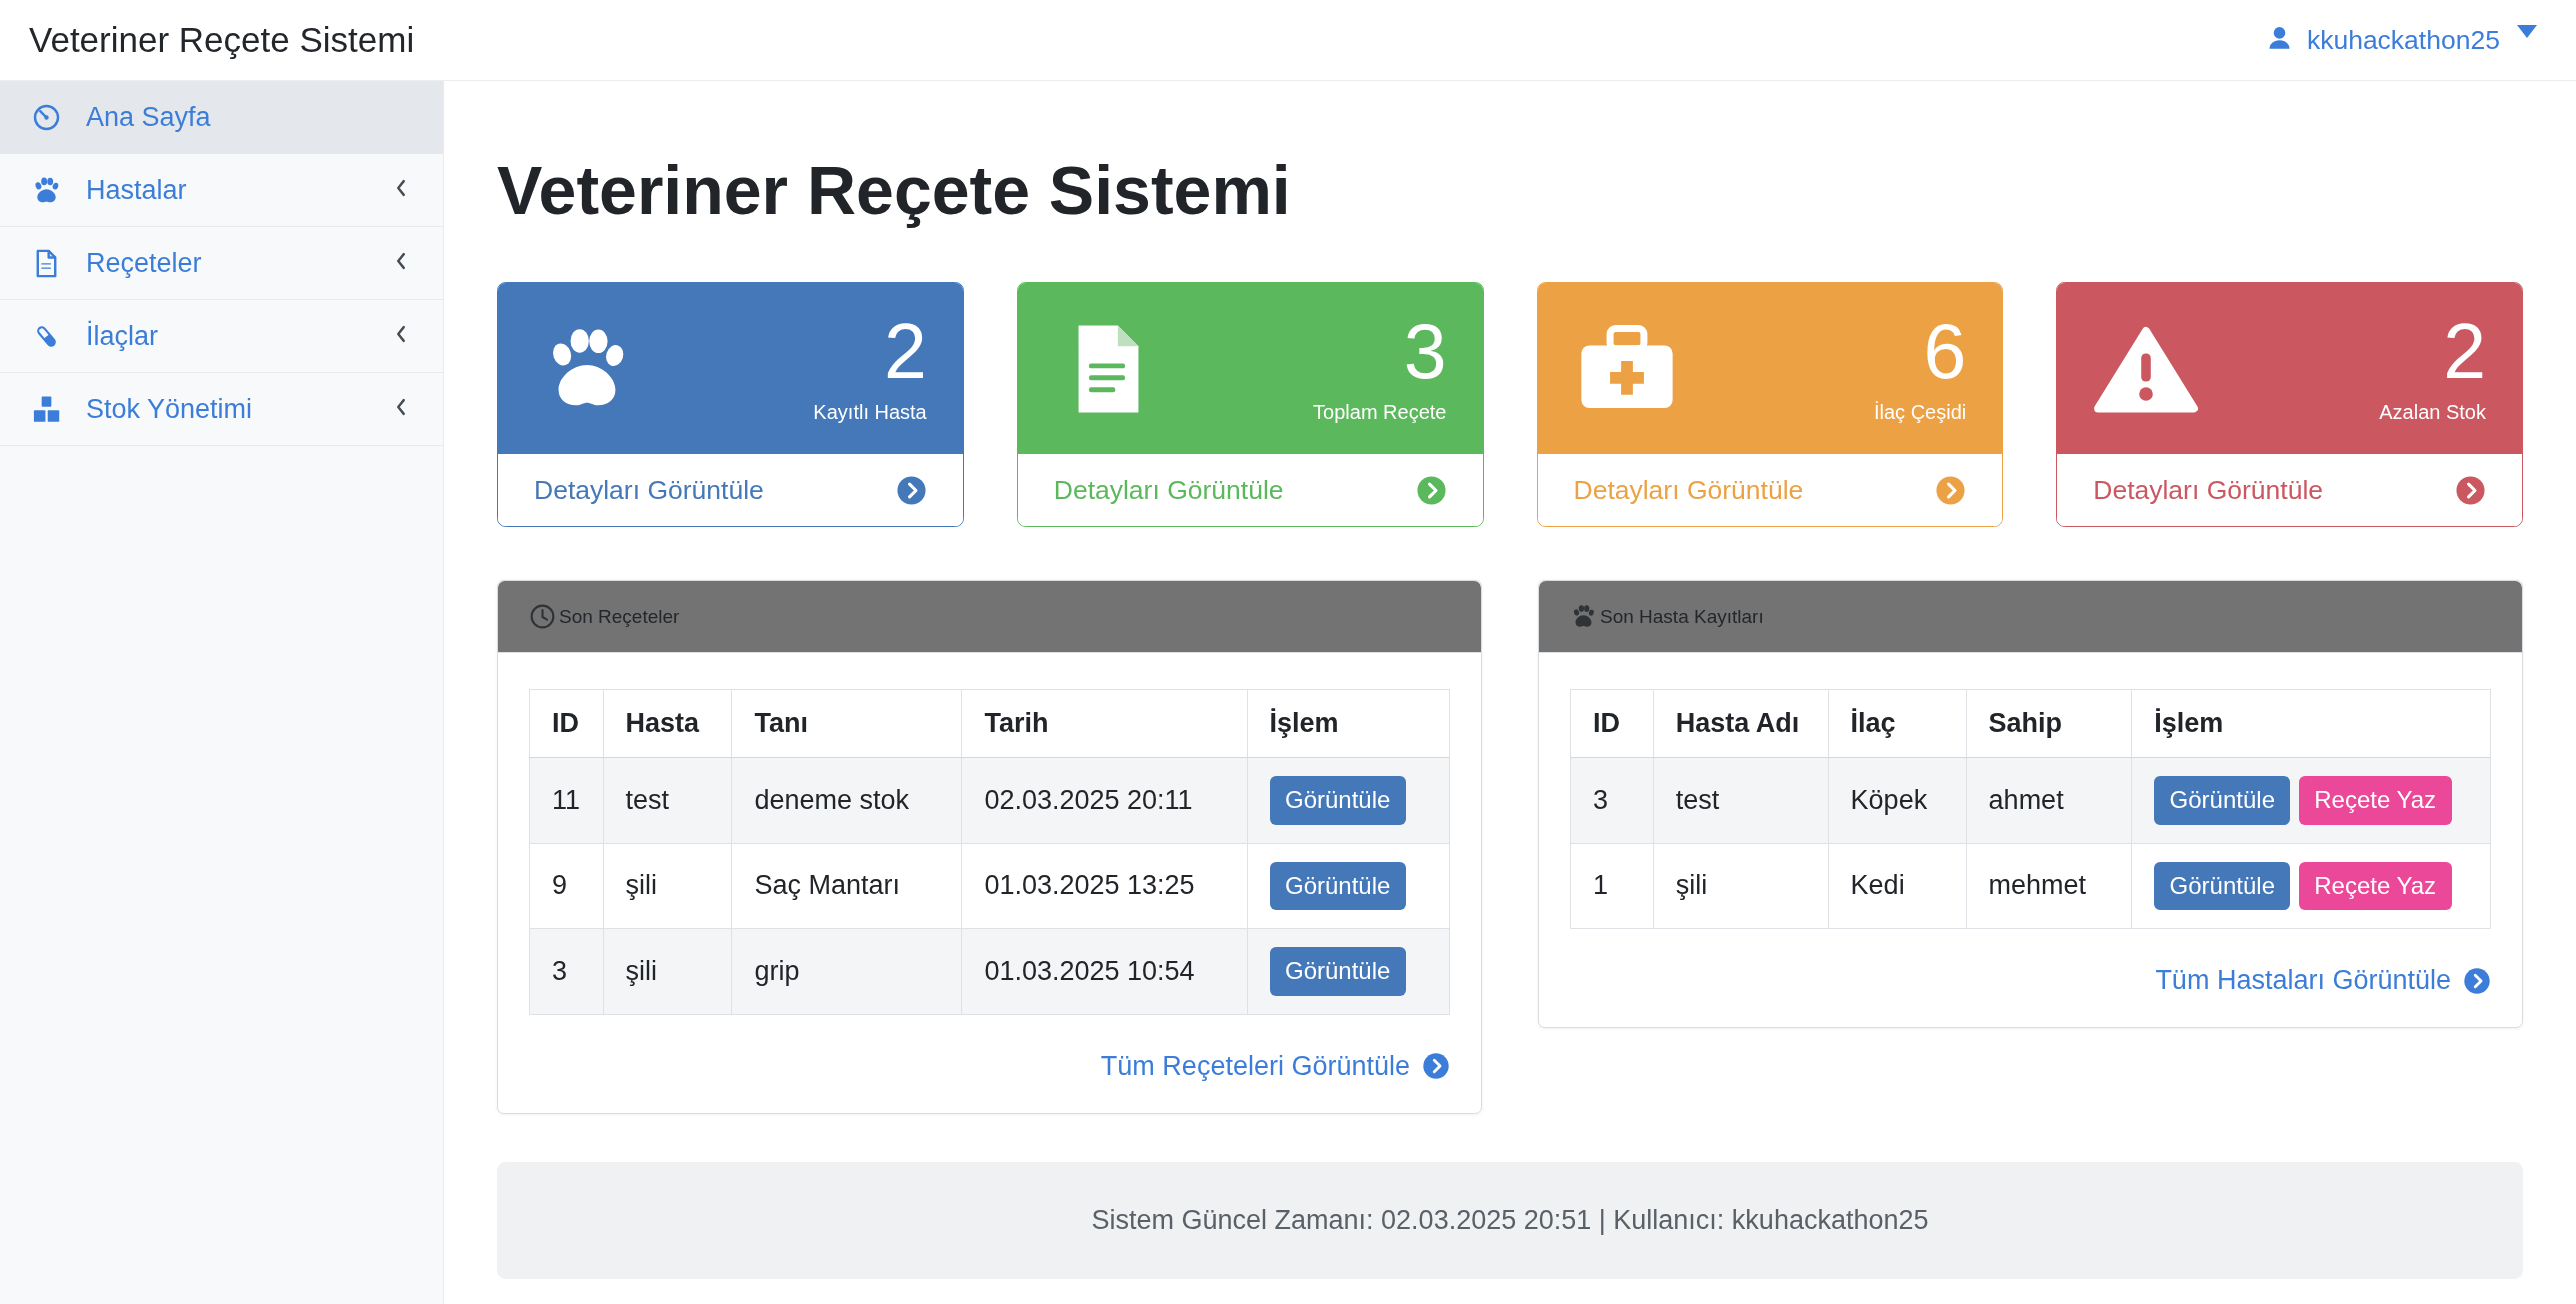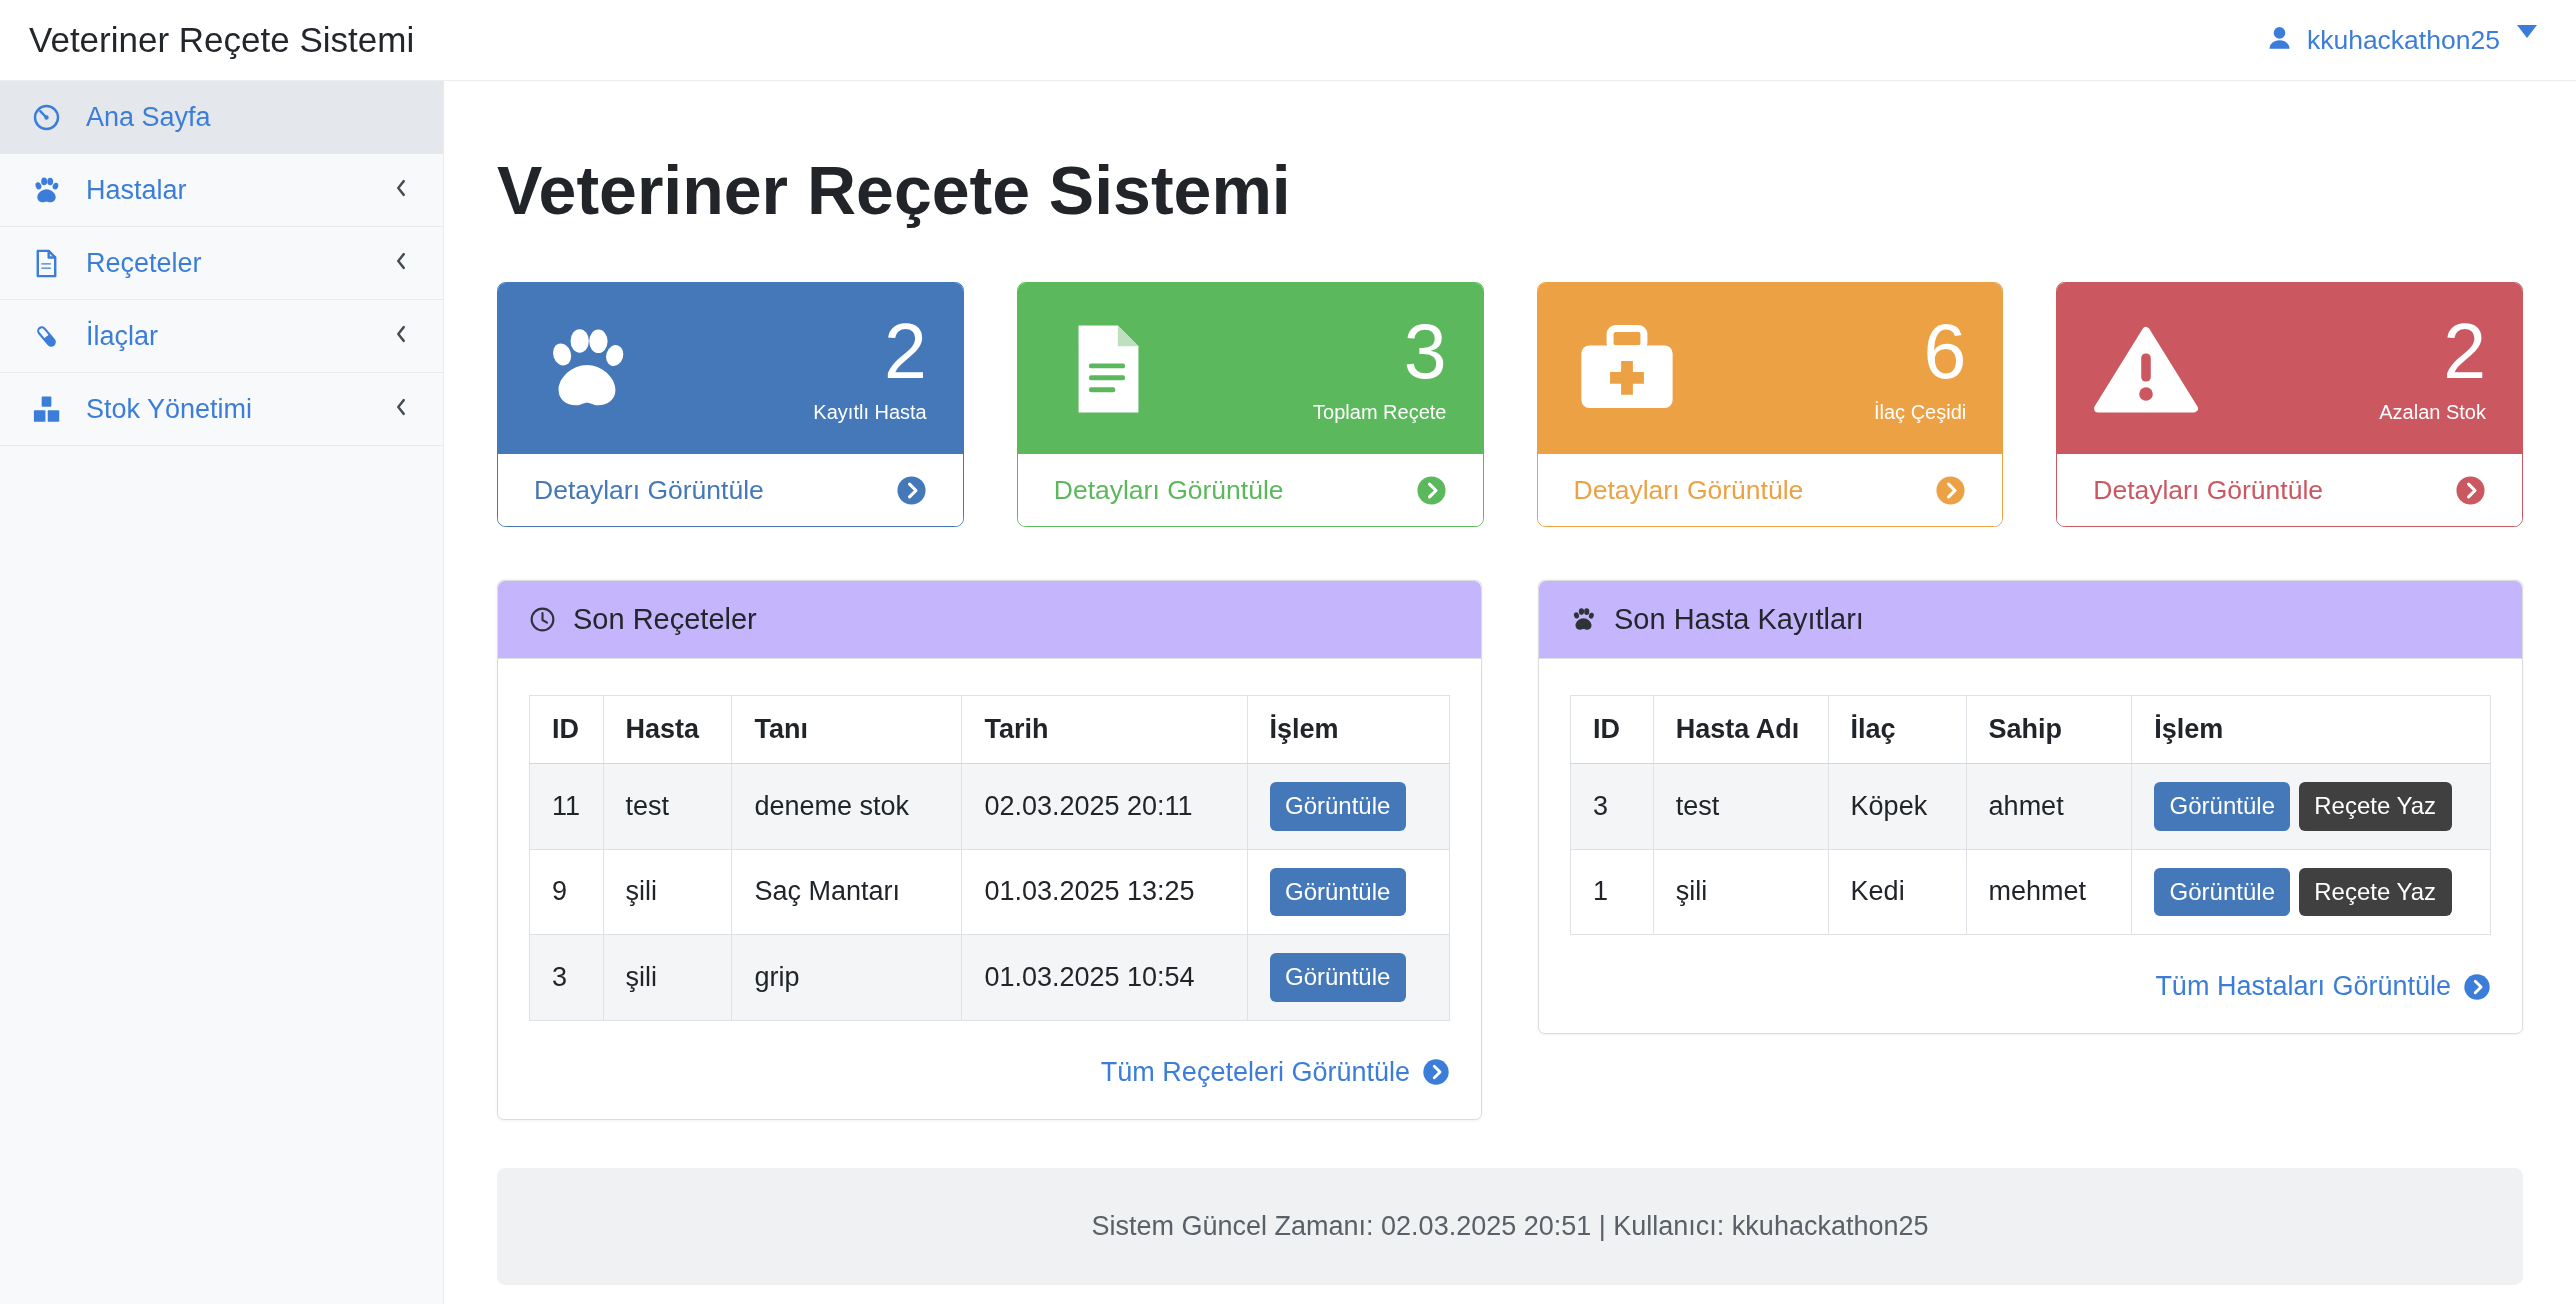--- a/index.html
+++ b/index.html
@@ -85,26 +85,26 @@
   .stat-footer svg { width: 31px; height: 31px; }
 
   
   .panels { display: flex; gap: 56px; align-items: flex-start; margin-bottom: 48px; }
   .panel {
     flex: 1; min-width: 0; background: #fff;
     border: 0.9px solid #d9dce0; border-radius: 6.8px;
     box-shadow: 0 0.9px 3.4px rgba(0,0,0,.06);
   }
   .panel-header {
-    display: flex; align-items: center; gap: 17px;
-    background: #c4b5fd;
+    display: flex; align-items: center; gap: 3px;
+    background: #737373;
     border-bottom: 0.9px solid #dde0e3;
     border-radius: 6.8px 6.8px 0 0;
     padding: 22px 31px;
-    font-size: 29px; color: #23272b;
+    font-size: 19px; color: #23272b;
   }
   .panel-header svg { width: 27px; height: 27px; color: #2e3338; }
   .panel-body { padding: 36px 31px 31px; }
 
   table.tbl { width: 100%; border-collapse: collapse; font-size: 27px; }
   .tbl th, .tbl td {
     border: 0.9px solid #dee2e6;
     padding: 18px 22px; text-align: left; vertical-align: middle;
   }
   .tbl thead th { font-weight: 700; background: #fff; border-bottom: 1.7px solid #d4d8dc; }
@@ -118,21 +118,21 @@
   .tbl-pt th:nth-child(2) { width: 19%; }
   .tbl-pt th:nth-child(3) { width: 15%; }
   .tbl-pt th:nth-child(4) { width: 18%; }
 
   .btn {
     display: inline-block; border: none; border-radius: 6px;
     color: #fff; font-size: 24px; padding: 10.3px 15.4px;
     font-family: inherit; cursor: pointer; white-space: nowrap;
   }
   .btn-primary { background: #4478b9; }
-  .btn-success { background: #404040; }
+  .btn-success { background: #ec4899; }
   .btn + .btn { margin-left: 8.5px; }
 
   .panel-link {
     display: flex; justify-content: flex-end; align-items: center; gap: 12px;
     margin-top: 36px;
     color: #3b7dd8; font-size: 27px; cursor: pointer;
   }
   .panel-link svg { width: 28px; height: 28px; }
 
   

